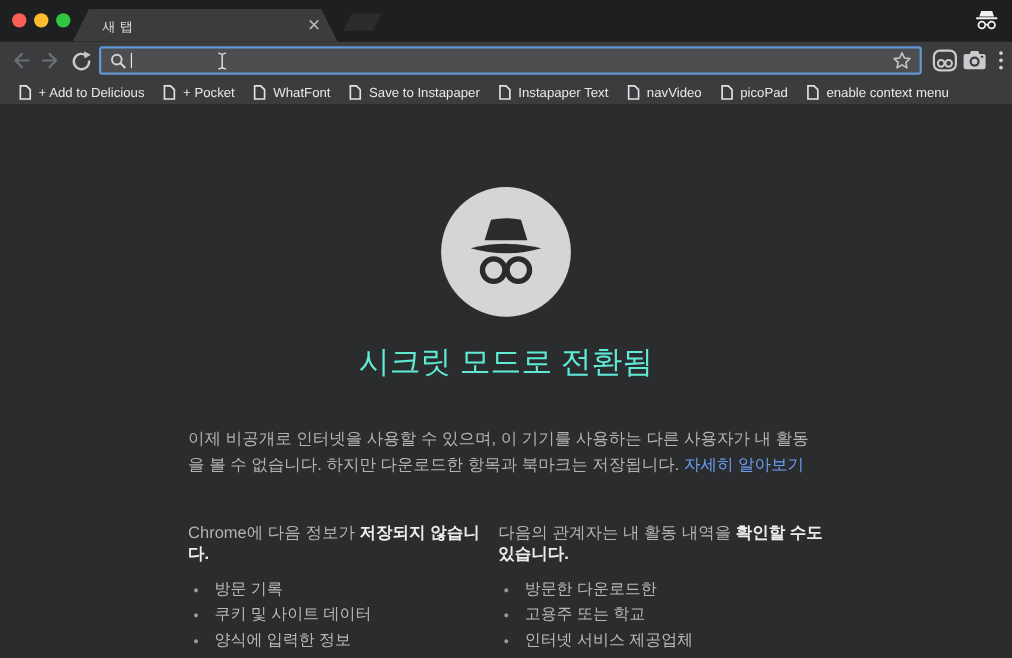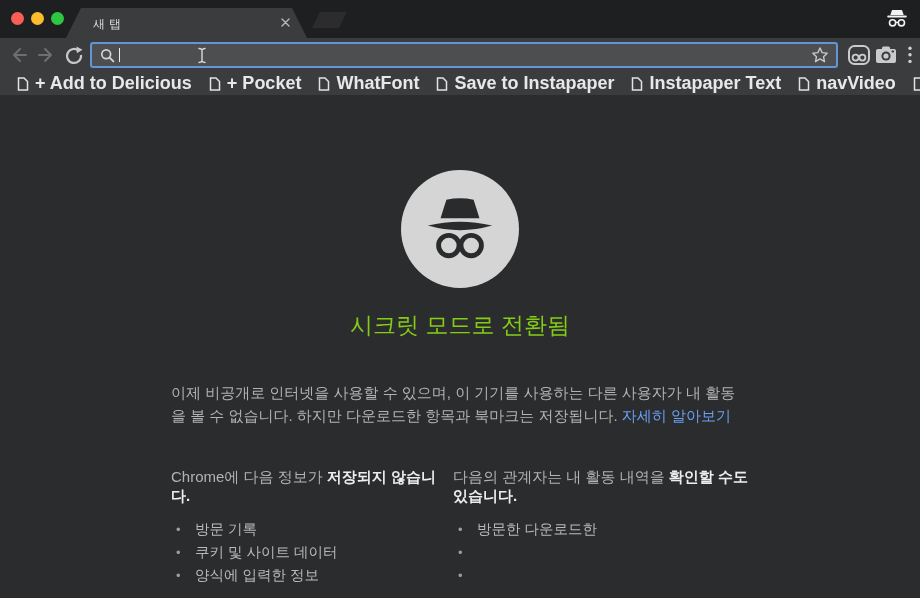--- a/index.html
+++ b/index.html
@@ -54,32 +54,32 @@
   .ext-camera{left:874px;}
   .menu-dots{position:absolute;left:903px;top:7px;width:14px;height:20px;cursor:pointer;}
 
   
   .bookmarks{
     position:relative;height:23px;background:#3b3c3e;
     display:flex;align-items:center;padding-left:17px;gap:17px;
     box-shadow:0 1px 0 rgba(0,0,0,.35);
   }
   .bm{display:flex;align-items:center;gap:6px;cursor:pointer;white-space:nowrap;}
-  .bm-label{font-size:18px;font-weight:700;color:#e7e8e9;}
+  .bm-label{font-size:12px;font-weight:400;color:#e7e8e9;}
 
   
   .content{position:relative;height:503px;background:#2b2c2d;}
   .incog-circle{
     width:118px;height:118px;border-radius:50%;background:#d5d5d5;
     margin:0 auto;position:relative;top:75px;
     display:flex;align-items:center;justify-content:center;
   }
   .page-title{
     margin:0;position:relative;top:97px;
-    text-align:center;font-size:23px;font-weight:400;color:#84cc16;
+    text-align:center;font-size:28px;font-weight:400;color:#5eead4;
   }
   .lead{
     position:relative;top:125px;width:578px;margin:12px auto;
     font-size:15px;line-height:23px;color:#b3b3b3;word-break:break-all;
   }
   .lead a{color:#6b9ff2;text-decoration:none;cursor:pointer;}
   .cols{position:relative;top:150px;width:578px;margin:16px auto;display:flex;}
   .col-left{width:282px;}
   .col-right{flex:1;}
   .col-heading{font-size:15px;color:#b3b3b3;}
@@ -250,22 +250,24 @@
       </div>
       <div class="col-right">
         <div class="col-heading"><span>다음의 관계자는 내 활동 내역을 </span><b>확인할 수도 있습니다.</b></div>
         <ul>
           <li>
               <span class="bullet">•</span>
               <span>방문한 다운로드한</span>
             </li>
           <li>
               <span class="bullet">•</span>
-            </li>
-          <li>
-              <span class="bullet">•</span>
+              <span>고용주 또는 학교</span>
+            </li>
+          <li>
+              <span class="bullet">•</span>
+              <span>인터넷 서비스 제공업체</span>
             </li>
         </ul>
       </div>
     </div>
 
   </div>
 </div>
 
 </body></html>

